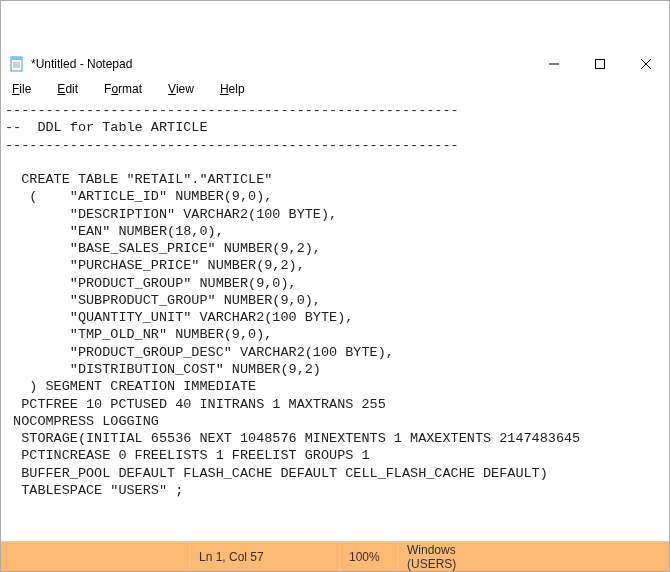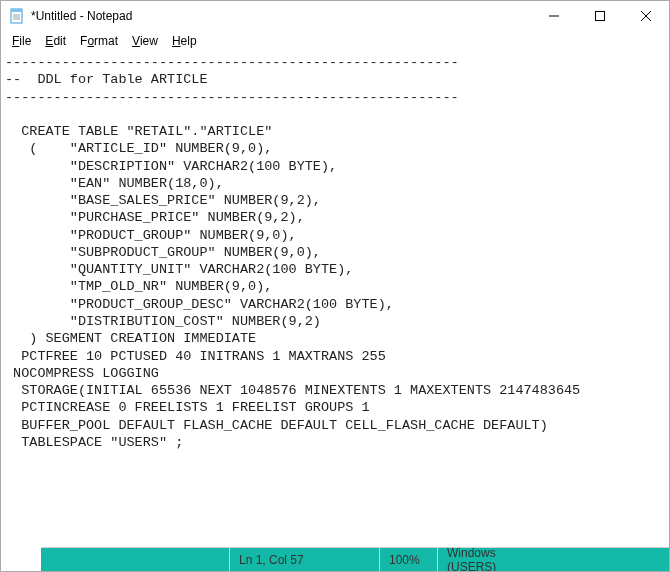--- a/index.html
+++ b/index.html
@@ -1,30 +1,30 @@
 <!DOCTYPE html>
 <html><head>
   <meta charset="utf-8">
   <style>
     * { box-sizing: border-box; margin: 0; padding: 0; }
     body { width: 670px; height: 572px; background: #ffffff; font-family: "Segoe UI", Tahoma, sans-serif; font-size: 12px; overflow: hidden; display: flex; flex-direction: column; border: 1px solid #aaa; }
     
-    .titlebar { height: 30px; background: #ffffff; display: flex; align-items: center; padding-left: 8px; }
+    .titlebar { height: 30px; background: #ffffff; display: flex; align-items: center; padding-left: 8px; margin-top: 48px; }
     .titlebar-icon { width: 16px; height: 16px; margin-right: 6px; display: flex; align-items: center; justify-content: center; }
     .titlebar-title { flex: 1; font-size: 12px; color: #000; }
     .win-controls { display: flex; height: 30px; }
     .win-btn { width: 46px; height: 30px; display: flex; align-items: center; justify-content: center; cursor: default; }
     
-    .menubar { height: 20px; display: flex; align-items: center; padding: 0 4px; font-size: 12px; }
+    .menubar { height: 20px; display: flex; align-items: center; padding: 0 4px; font-size: 12px; gap: 12px; }
     .menu-item { padding: 2px 7px; cursor: default; }
     .menu-item .ul { text-decoration: underline; }
     
     .editor { flex: 1; white-space: pre; font-family: Consolas, "Courier New", monospace; font-size: 13.5px; line-height: 1.28; padding: 3px 4px; overflow: auto; color: #222; }
     
-    .statusbar { height: 24px; background: #14b8a6; border-top: 1px solid #d0d0d0; display: flex; font-size: 12px; color: #333; margin-left: 40px; }
+    .statusbar { height: 30px; background: #fdba74; border-top: 1px solid #d0d0d0; display: flex; font-size: 12px; color: #333; }
     .status-cell { border-left: 1px solid #d0d0d0; padding: 3px 9px; display: flex; align-items: center; }
     .status-cell.first { flex: 0 0 188px; border-left: none; }
     .status-cell.lncol { flex: 0 0 150px; }
     .status-cell.zoom { flex: 0 0 58px; }
     .status-cell.eol { flex: 0 0 116px; }
     .status-cell.enc { flex: 1; }
   </style>
 </head>
 <body>
 

